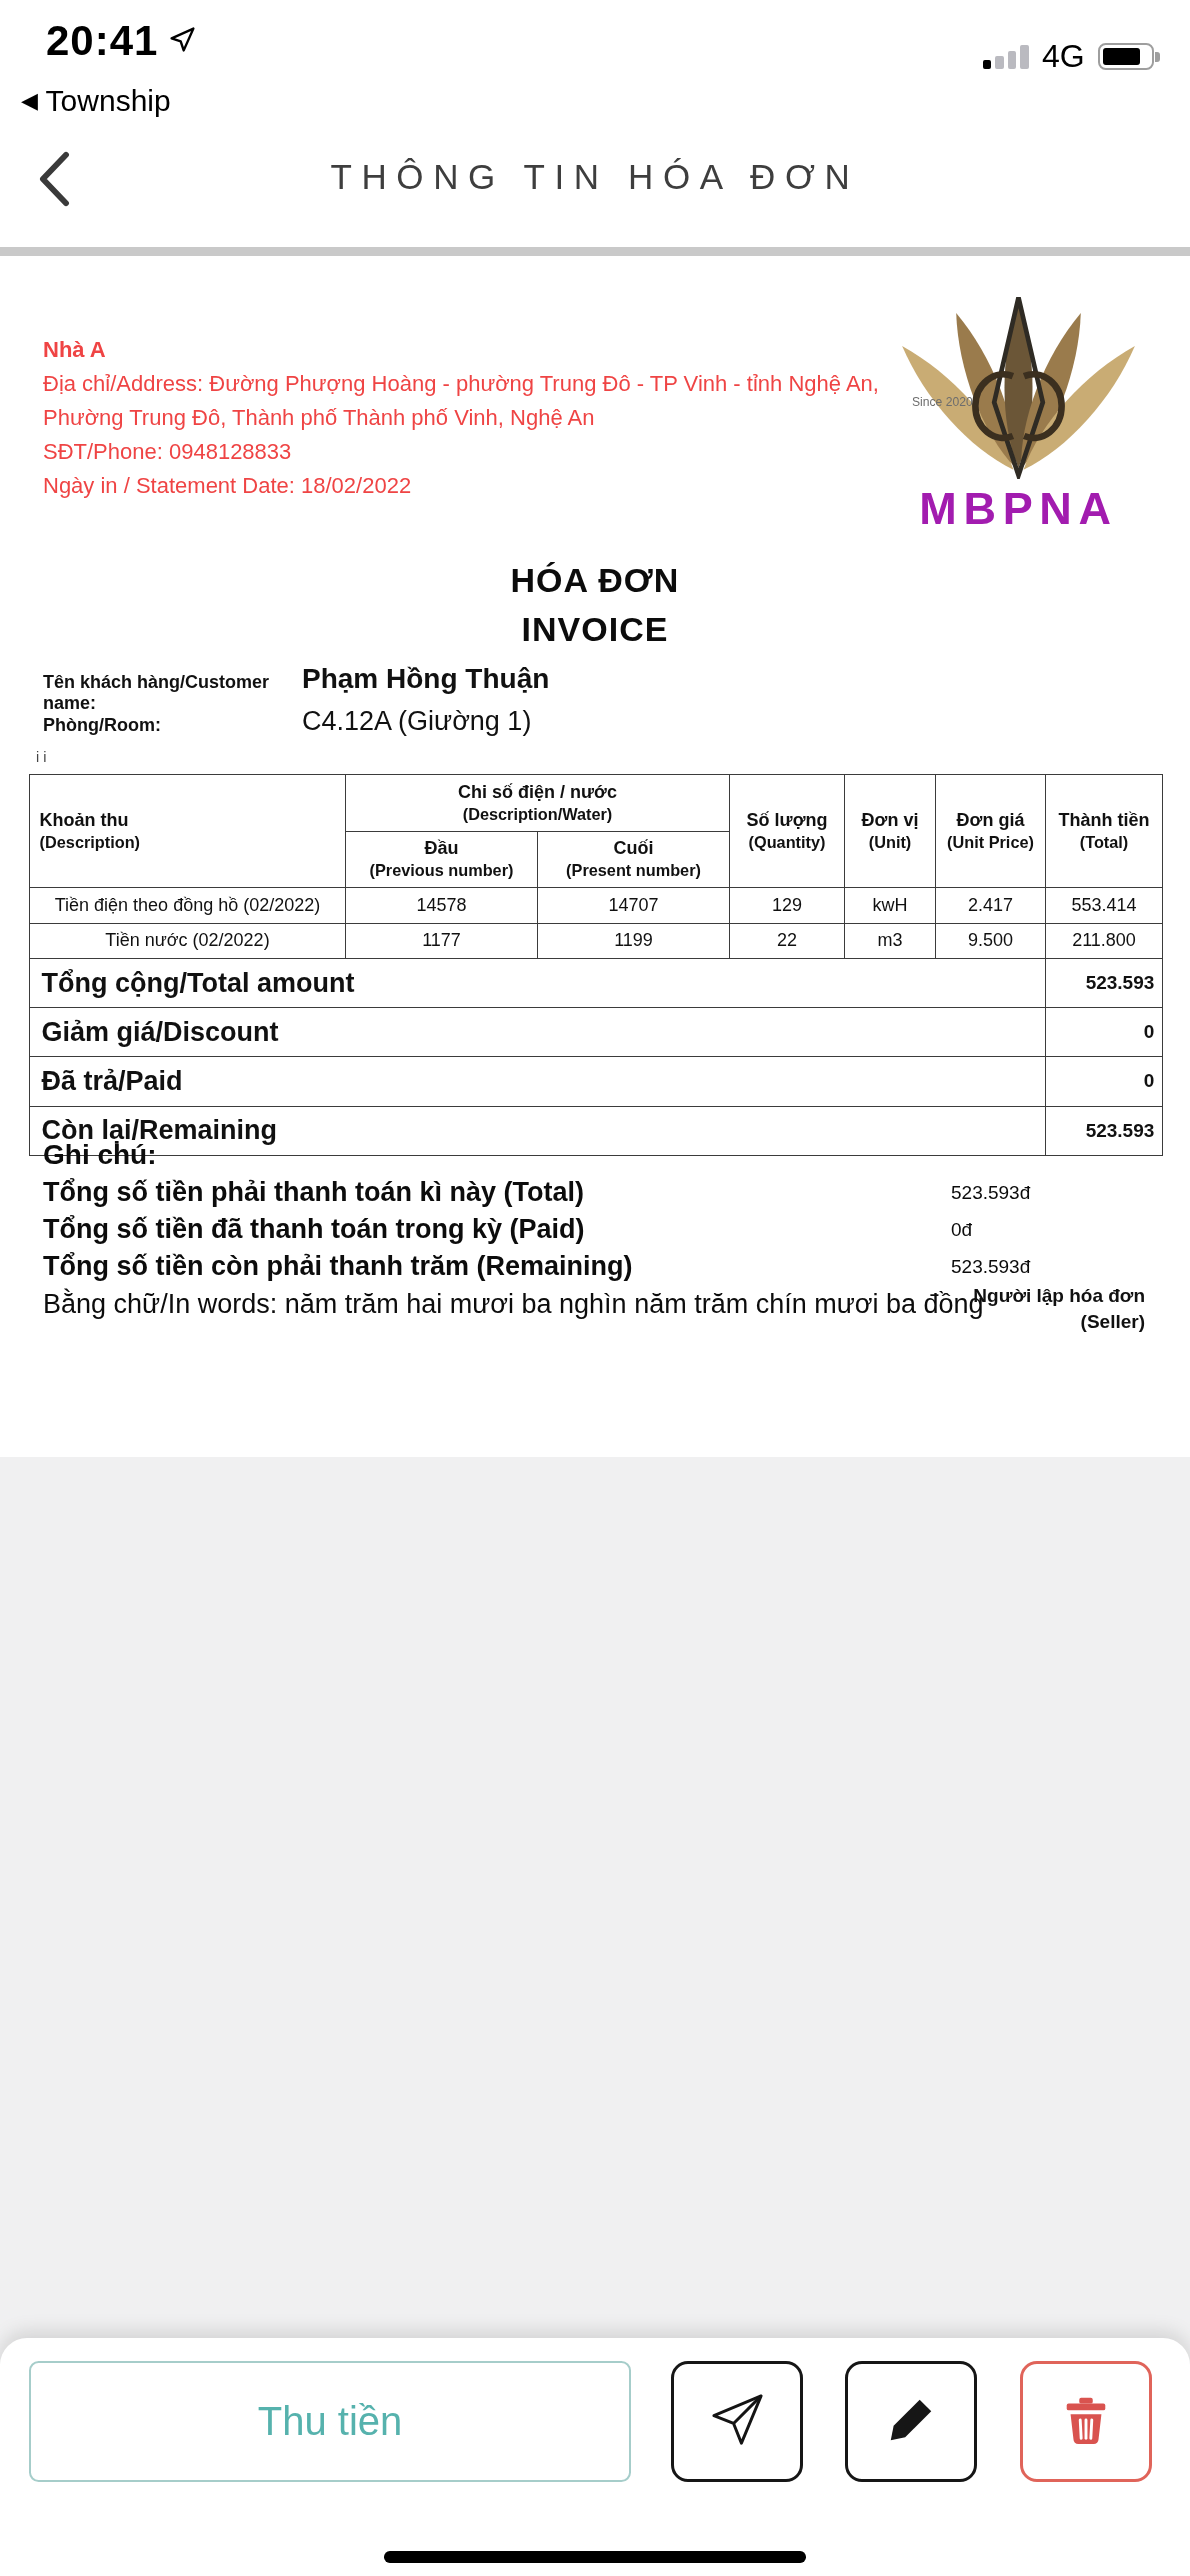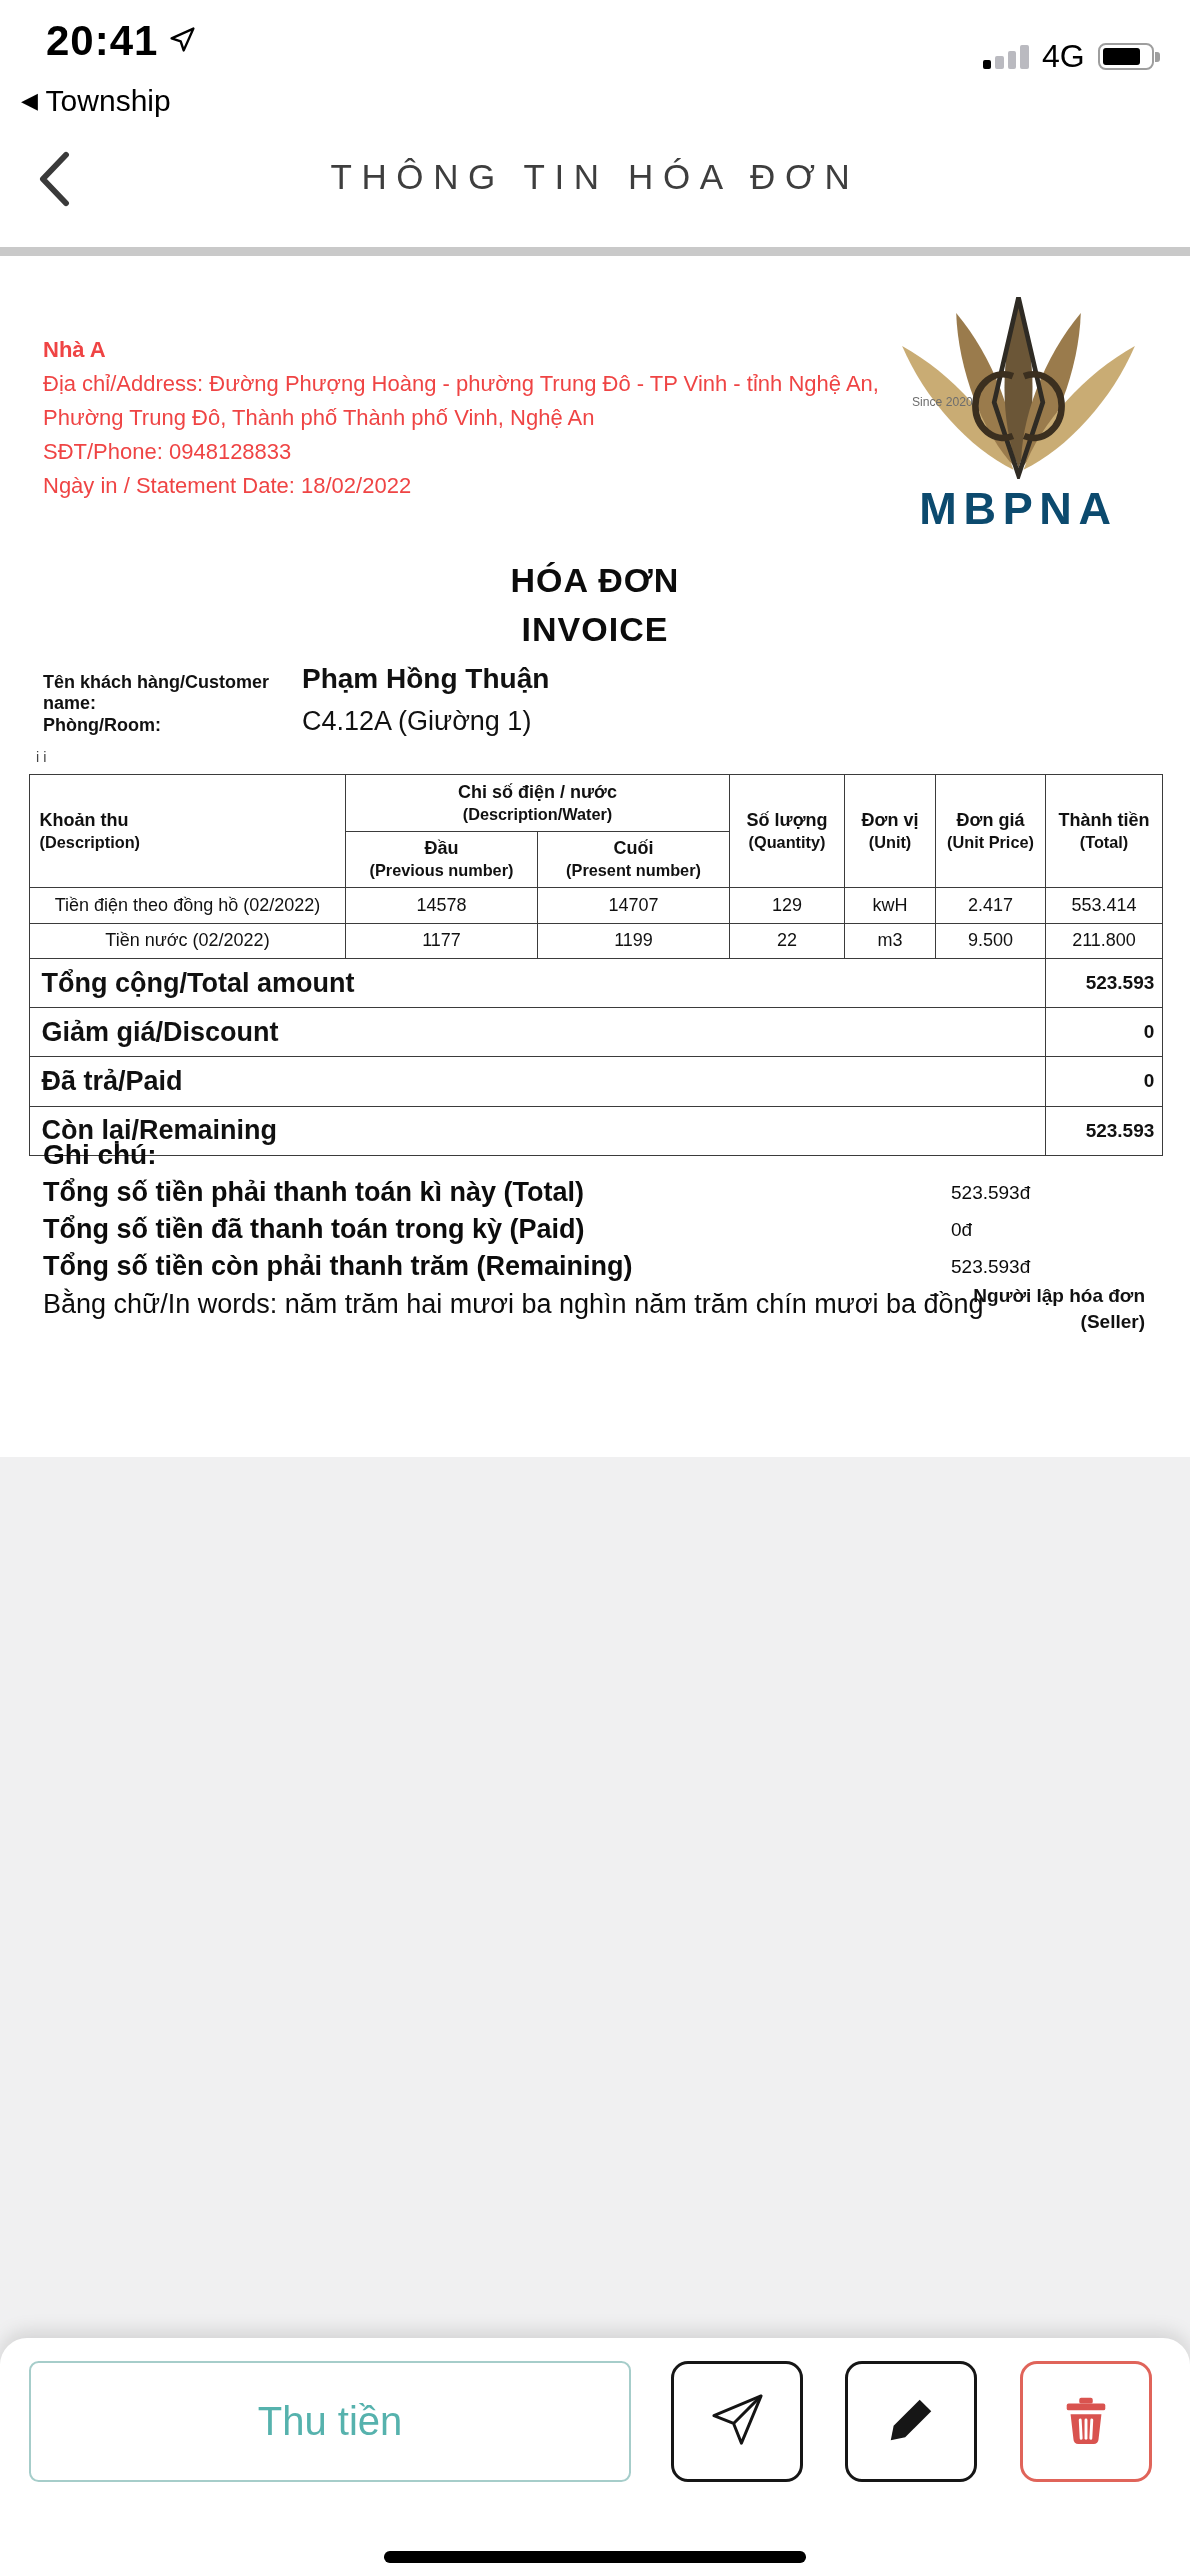--- a/index.html
+++ b/index.html
@@ -26,21 +26,21 @@
   .nav { position:absolute; top:134px; left:0; width:100%; height:96px; }
   .back-btn { position:absolute; left:23px; top:15.3px; width:61px; height:63px; display:flex; align-items:center; justify-content:center; cursor:pointer; }
   .nav-title { position:absolute; left:0; right:0; top:23px; text-align:center; font-size:35px; letter-spacing:9.6px; color:#3e3e3e; font-weight:500; }
   .divider { position:absolute; top:247px; left:0; width:100%; height:8.6px; background:#c9c9c9; }
 
   
   .card { position:absolute; top:256px; left:0; width:1190px; height:1201px; background:#fff; }
   .info { position:absolute; left:43px; top:77px; width:843px; font-size:22px; line-height:34px; color:#ef4444; }
   .info .house { font-weight:700; }
   .logo { position:absolute; top:36px; right:42px; width:259px; text-align:center; }
-  .brand { font-size:45px; letter-spacing:6.7px; color:#0c4a6e; font-weight:600; margin-top:0px; }
+  .brand { font-size:45px; letter-spacing:6.7px; color:#a21caf; font-weight:600; margin-top:0px; }
   .titles { position:absolute; top:305px; left:0; width:100%; text-align:center; color:#0c0c0c; }
   .t-vi { font-size:34px; font-weight:700; letter-spacing:1px; }
   .t-en { font-size:34px; font-weight:700; margin-top:9.6px; letter-spacing:1px; }
   .kv { position:absolute; left:43px; display:flex; }
   .kv .k { width:259px; font-size:18px; font-weight:700; padding-top:8.6px; }
   .kv-customer { top:407px; } .kv-room { top:450px; }
   .v-name { font-size:28px; font-weight:700; }
   .v-room { font-size:27px; }
   .fine { position:absolute; left:36px; top:493px; font-size:14.4px; color:#444; }
 

